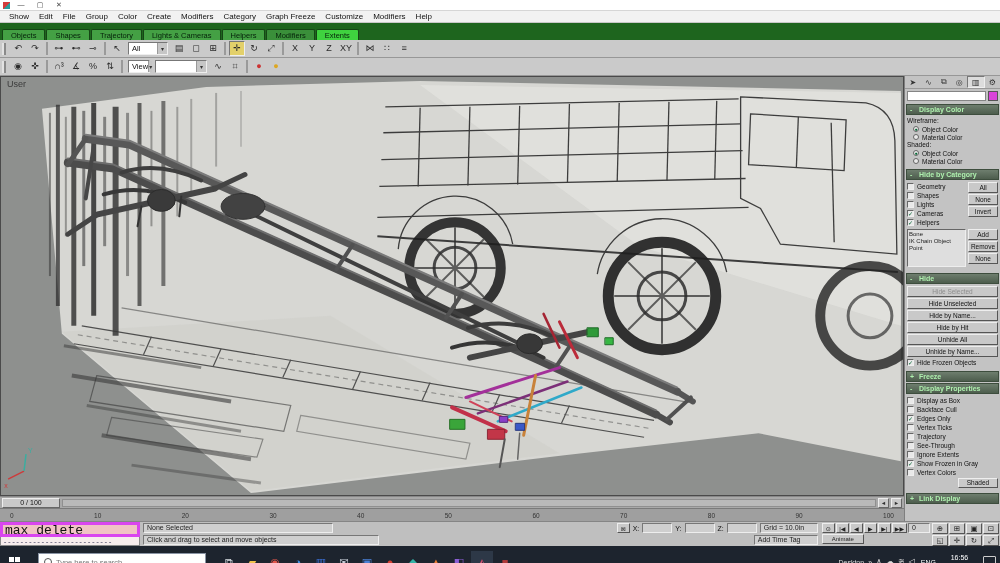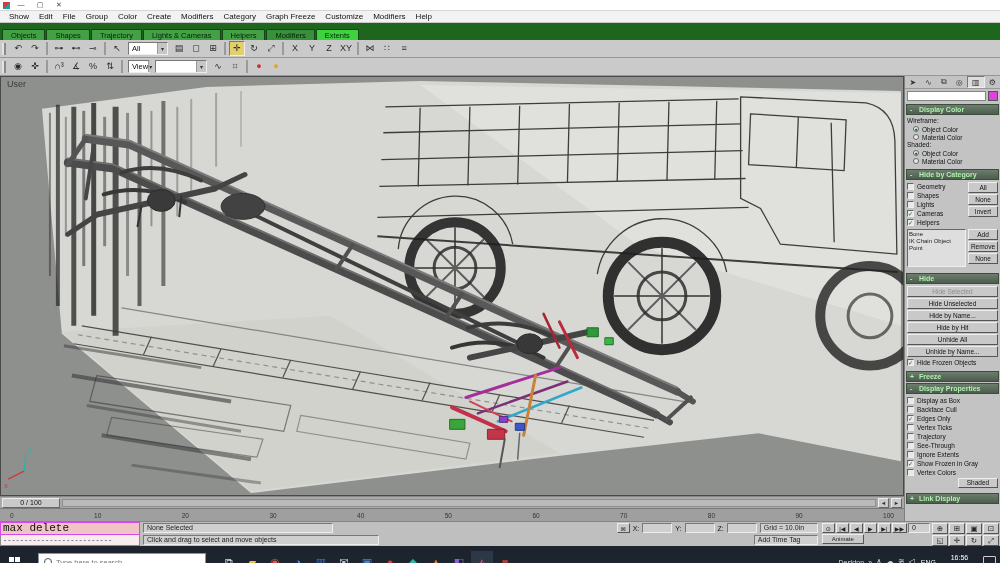--- a/index.html
+++ b/index.html
@@ -69,21 +69,21 @@
   .hbc-checks{flex:1}
   .hbc-btns{width:30px;flex:none}
   .hbc-list{flex:1;background:#dedede;border:1px solid;border-color:#666 #eee #eee #666;min-height:38px;padding:1px;font-size:6px;color:#222;overflow:hidden}
   .hbc-list div{line-height:7px;white-space:normal}
   .shaded-row{display:flex;justify-content:flex-end;padding-top:1px}
   .shaded-row .p-btn{width:40px;height:10px;line-height:8px}
 
   
   .statusbar{height:25px;background:#bfbfbf;border-top:1px solid #858585;display:flex}
   .listener{width:140px;display:flex;flex-direction:column;flex:none}
-  .lst1{flex:1;background:#f0c4c4;font-family:"Liberation Mono","DejaVu Sans Mono",monospace;font-size:11px;padding:0 2px;border:1px solid #d946ef;color:#111;line-height:11px;overflow:hidden}
+  .lst1{flex:1;background:#f0c4c4;font-family:"Liberation Mono","DejaVu Sans Mono",monospace;font-size:13px;padding:0 2px;border:3px solid #d946ef;color:#111;line-height:11px;overflow:hidden}
   .lst2{flex:1;background:#f7eded;font-family:"Liberation Mono","DejaVu Sans Mono",monospace;font-size:7px;padding:0 2px;border:1px solid #8a8a8a;border-top:none;color:#335;line-height:11px;overflow:hidden}
   .status-mid{flex:1;display:flex;flex-direction:column;padding:1px 3px;gap:1px;overflow:hidden}
   .smr{display:flex;gap:3px;align-items:center;flex:1}
   .flexspace{flex:1}
   .sunken{background:#cfcfcf;border:1px solid;border-color:#777 #eee #eee #777;padding:0 3px;font-size:7px;color:#222;height:10px;line-height:8px;white-space:nowrap;overflow:hidden}
   .sel-field{width:190px}
   .prompt-field{width:236px}
   .timetag-field{width:64px}
   .xyz-label{font-size:7px}
   .xyz-field{width:30px}

